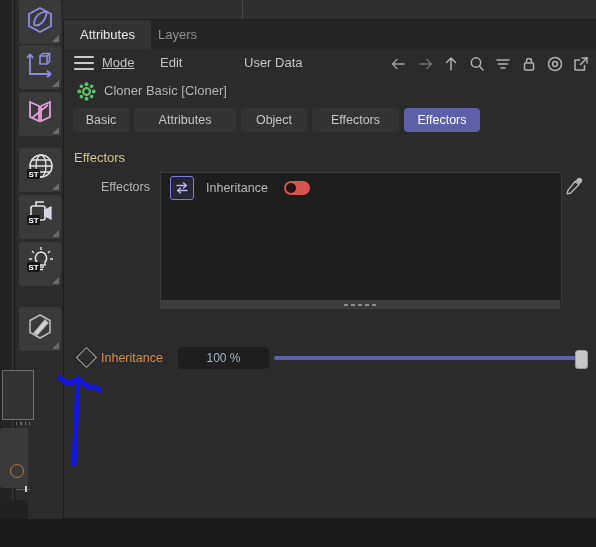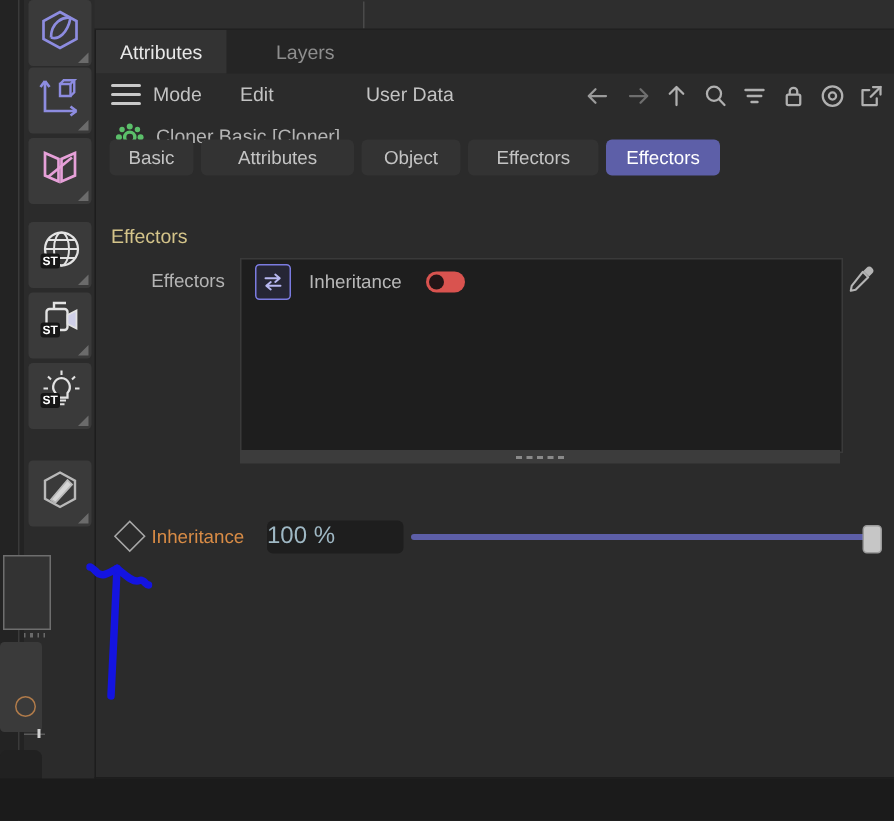--- a/index.html
+++ b/index.html
@@ -60,21 +60,21 @@
   .obj-icon{position:absolute;left:13px;top:5px;width:19px;height:19px;}
   .obj-name{position:absolute;left:40px;top:0;height:28px;line-height:28px;font-size:13px;color:#b4b4b4;}
   .combo{
     position:absolute;right:9px;top:3px;width:124px;height:22px;
     background:#383838;border:1px solid #4a4a4a;border-radius:3px;display:flex;
   }
   .combo-val{flex:1;line-height:20px;padding-left:8px;font-size:12.5px;color:#cfcfcf;}
   .combo-arrow{width:26px;border-left:1px solid #4a4a4a;display:flex;align-items:center;justify-content:center;}
 
   
-  .subtabs{position:absolute;left:0;top:73px;right:0;height:30px;}
+  .subtabs{position:absolute;left:0;top:88px;right:0;height:30px;}
   .stab{
     position:absolute;top:0;height:24px;line-height:24px;text-align:center;
     background:#333333;border-radius:4px;font-size:12.5px;color:#c4c4c4;
   }
   .stab.active{background:#5d5fa8;color:#ffffff;}
 
   
   .section-title{position:absolute;left:74px;top:150px;font-size:13px;color:#d4c48a;}
 
   .field-label{position:absolute;font-size:12.5px;color:#b4b4b4;text-align:right;}
@@ -105,21 +105,21 @@
   .eyedrop{position:absolute;right:12px;top:176px;width:20px;height:20px;}
 
   
   .sliderrow{position:absolute;left:0;top:345px;right:0;height:26px;}
   .kf-diamond{position:absolute;left:79px;top:5px;width:13px;height:13px;
     border:1.4px solid #a8a8a8;transform:rotate(45deg);}
   .slider-label{position:absolute;left:101px;top:0;height:26px;line-height:26px;
     font-size:12.5px;color:#d98c46;}
   .numfield{
     position:absolute;left:178px;top:2px;width:91px;height:22px;background:#1e1e1e;
-    border-radius:4px;text-align:left;line-height:22px;font-size:16px;color:#9fb8c4;
+    border-radius:4px;text-align:center;line-height:22px;font-size:12px;color:#9fb8c4;
   }
   .track{position:absolute;left:274px;top:11px;width:312px;height:4px;background:#5d5fa8;border-radius:2px;}
   .knob{position:absolute;left:575px;top:5px;width:11px;height:17px;background:#c6c6c6;border-radius:3px;
         border:1px solid #9a9a9a;}
 
   
   .ll-box1{position:absolute;left:-14px;top:370px;width:30px;height:48px;background:#333;border:1px solid #6e6e6e;}
   .ll-dots{position:absolute;left:0px;top:421px;width:14px;height:5px;display:flex;gap:3px;align-items:center;}
   .ll-dots i{width:3px;height:3px;background:#6a6a6a;display:block;}
   .ll-box2{position:absolute;left:-16px;top:428px;width:28px;height:60px;background:#3a3a3a;border-radius:3px;}
@@ -237,32 +237,32 @@
     <div class="vdiv"></div>
   </div>
   <div class="topstrip-bottomline"></div>
 
   <div class="panel">
 
     <div class="tabrow">
       <div class="tab active" style="left:0px;">
         <span>Attributes</span>
       </div>
-      <div class="tab" style="left:104px;">
+      <div class="tab" style="left:78px;">
         <span>Layers</span>
       </div>
     </div>
 
     <div class="menurow">
       <div class="burger">
           <span></span>
           <span></span>
           <span></span>
         </div>
-      <div class="menuitem" style="left:38px;">
+      <div class="menuitem" style="left:38px;text-decoration:underline;">
         <span>Mode</span>
       </div>
       <div class="menuitem" style="left:96px;">
         <span>Edit</span>
       </div>
       <div class="menuitem" style="left:134px;margin-left:46px;">
         <span>User Data</span>
       </div>
 
       <div class="toolicons">

